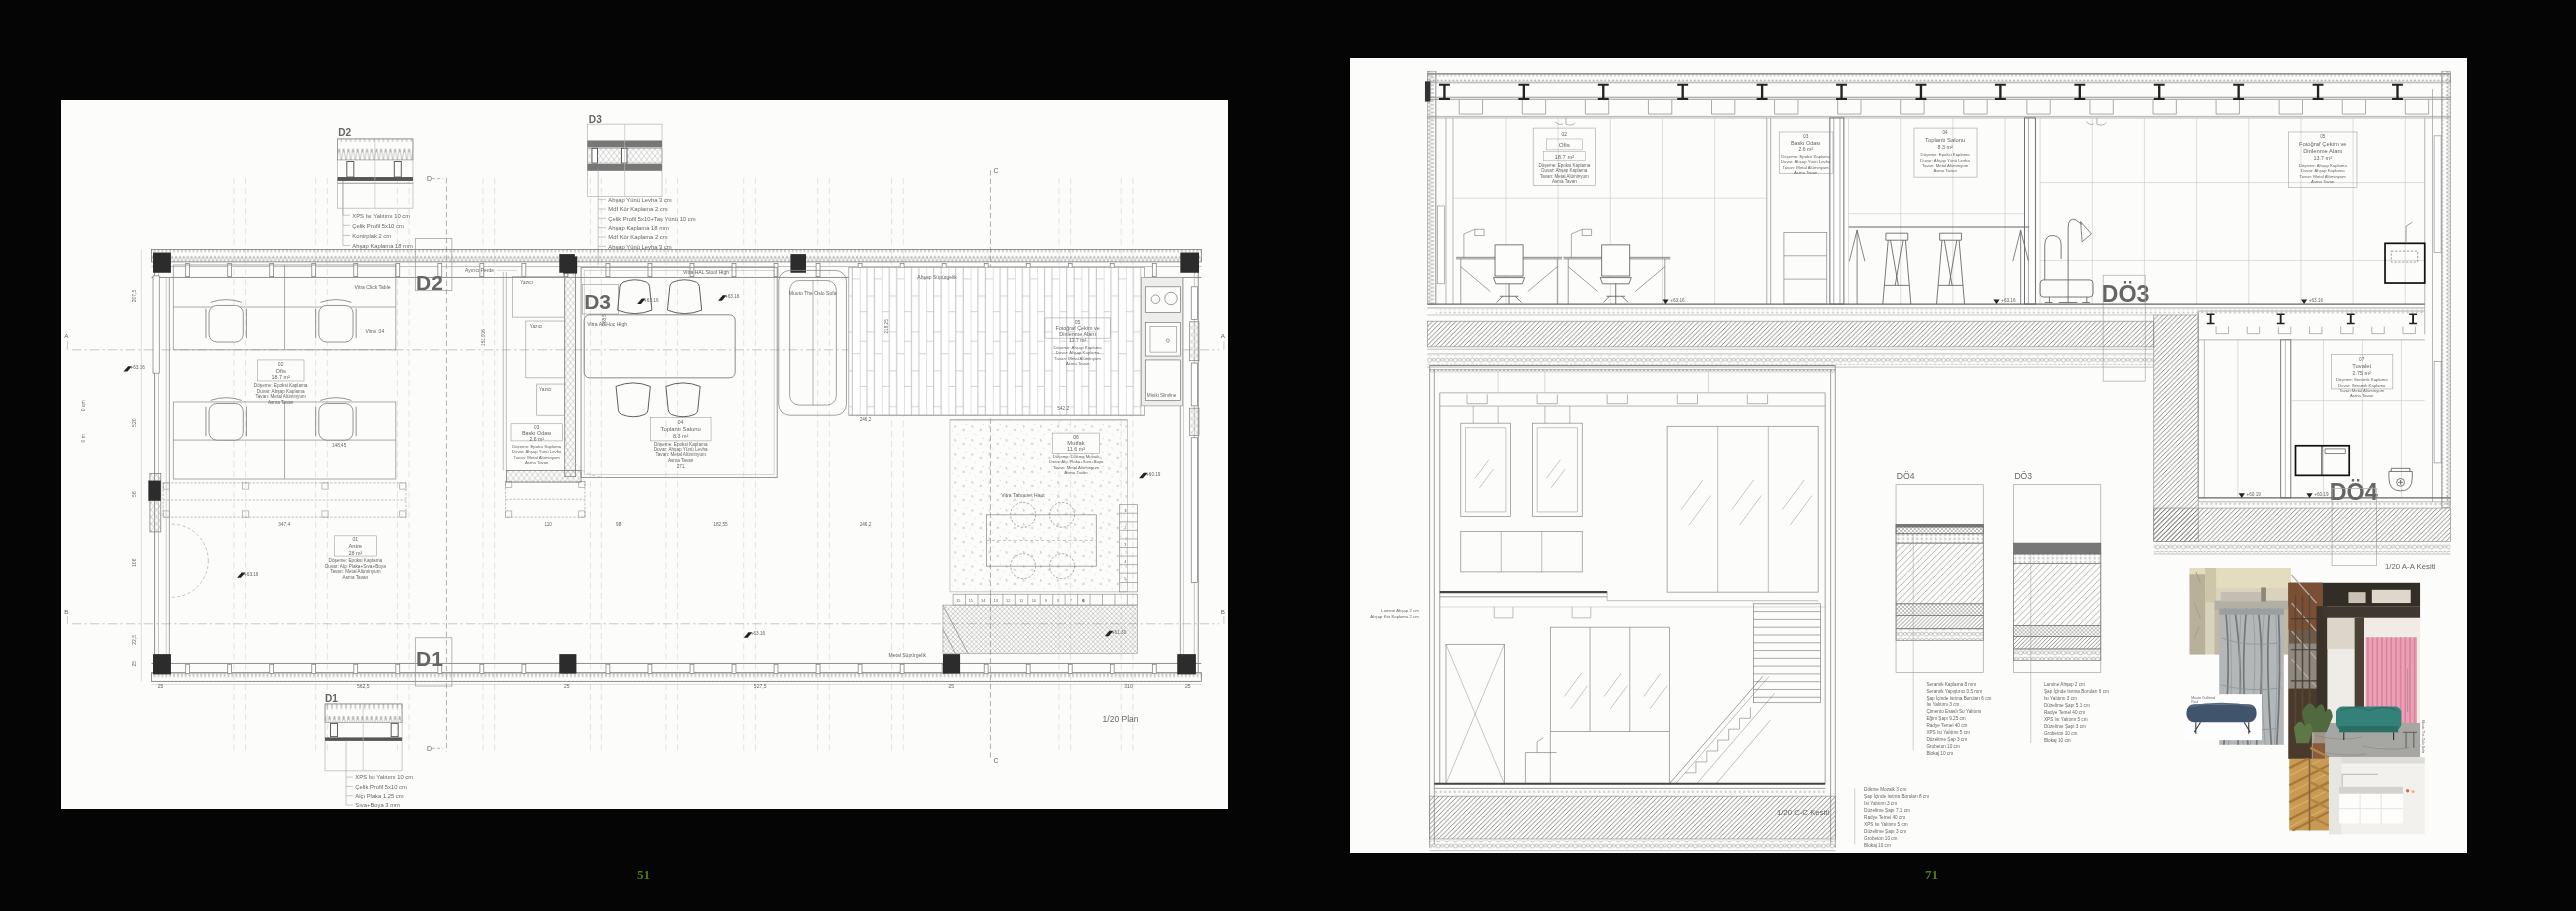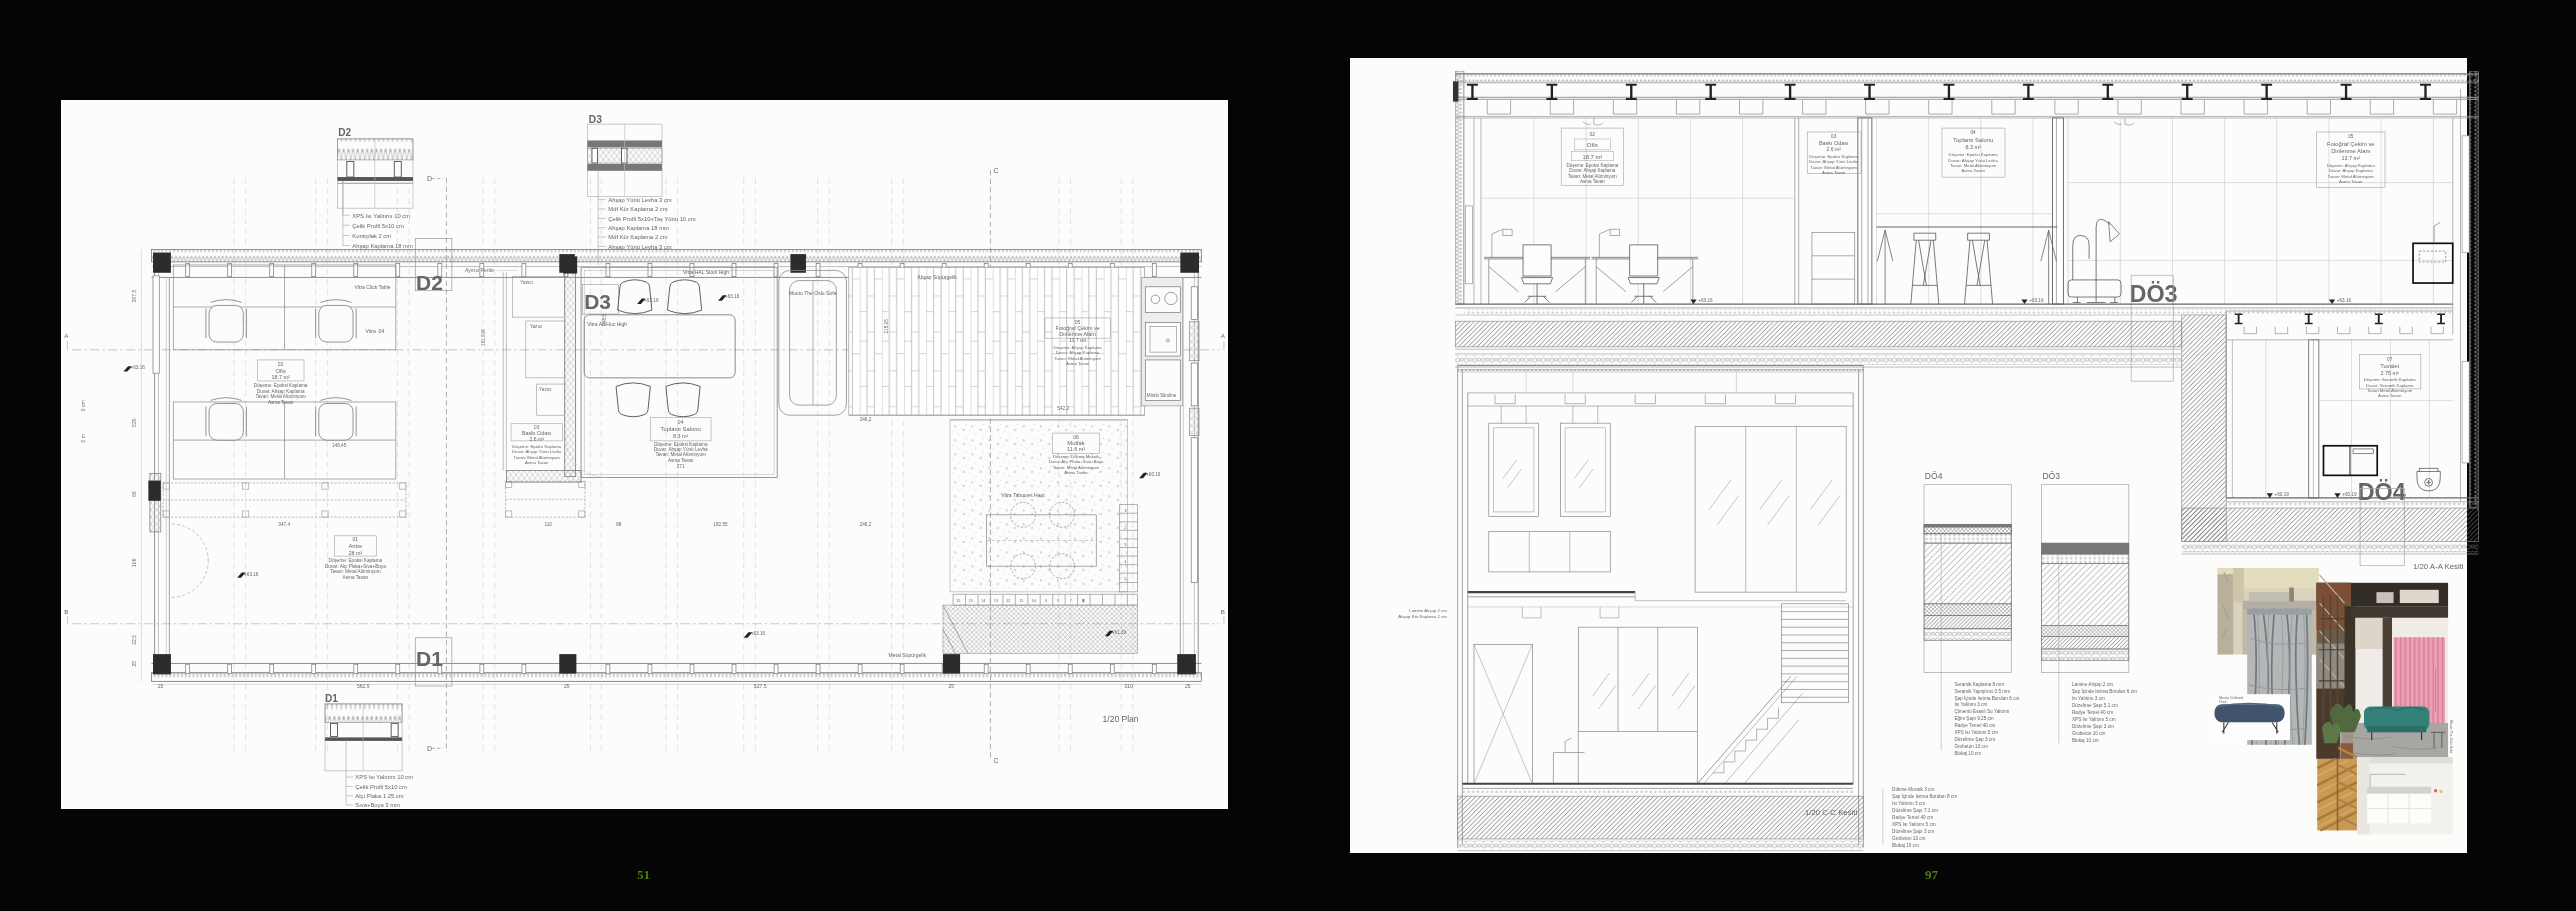--- a/index.html
+++ b/index.html
@@ -1,20 +1,20 @@
 <!DOCTYPE html>
 <html style="font-size:12.5px"><head>
 <meta charset="utf-8">
 <style>
 html,body{margin:0;padding:0;background:#050505;width:2576px;height:911px;overflow:hidden;}
 *{box-sizing:border-box;}
 body{font-family:"Liberation Sans", sans-serif;}
 .page{position:absolute;background:#fcfcfb;}
 #p51{left:61px;top:100px;width:1167px;height:709px;}
-#p52{left:1350px;top:58px;width:1117px;height:795px;padding-left:28px;}
+#p52{left:1350px;top:58px;width:1117px;height:795px;}
 .pnum{position:absolute;color:#4d7c0f;font-family:"Liberation Serif",serif;font-weight:bold;font-size:13.2px;}
 svg{display:block;}
 text{font-family:"Liberation Sans", sans-serif;fill:#666;}
 </style>
 </head>
 <body>
 
 <div class="page" id="p51">
 <svg width="1167" height="709" viewBox="0 0 1499 911">
 <defs>
@@ -1102,14 +1102,14 @@
 <circle cx="1365" cy="942" r="2" fill="#e8b870"></circle>
 </g>
 
 <text x="1376" y="850" font-size="4.5" fill="#555" transform="rotate(90 1376 850)">Muuto The Oslo Sofa</text>
 </g>
 </svg>
 </div>
 
 <div class="pnum" style="left:637px;top:867px;">51</div>
 
-<div class="pnum" style="left:1925px;top:867px;">97</div>
+<div class="pnum" style="left:1925px;top:867px;">71</div>
 
 
 </body></html>

